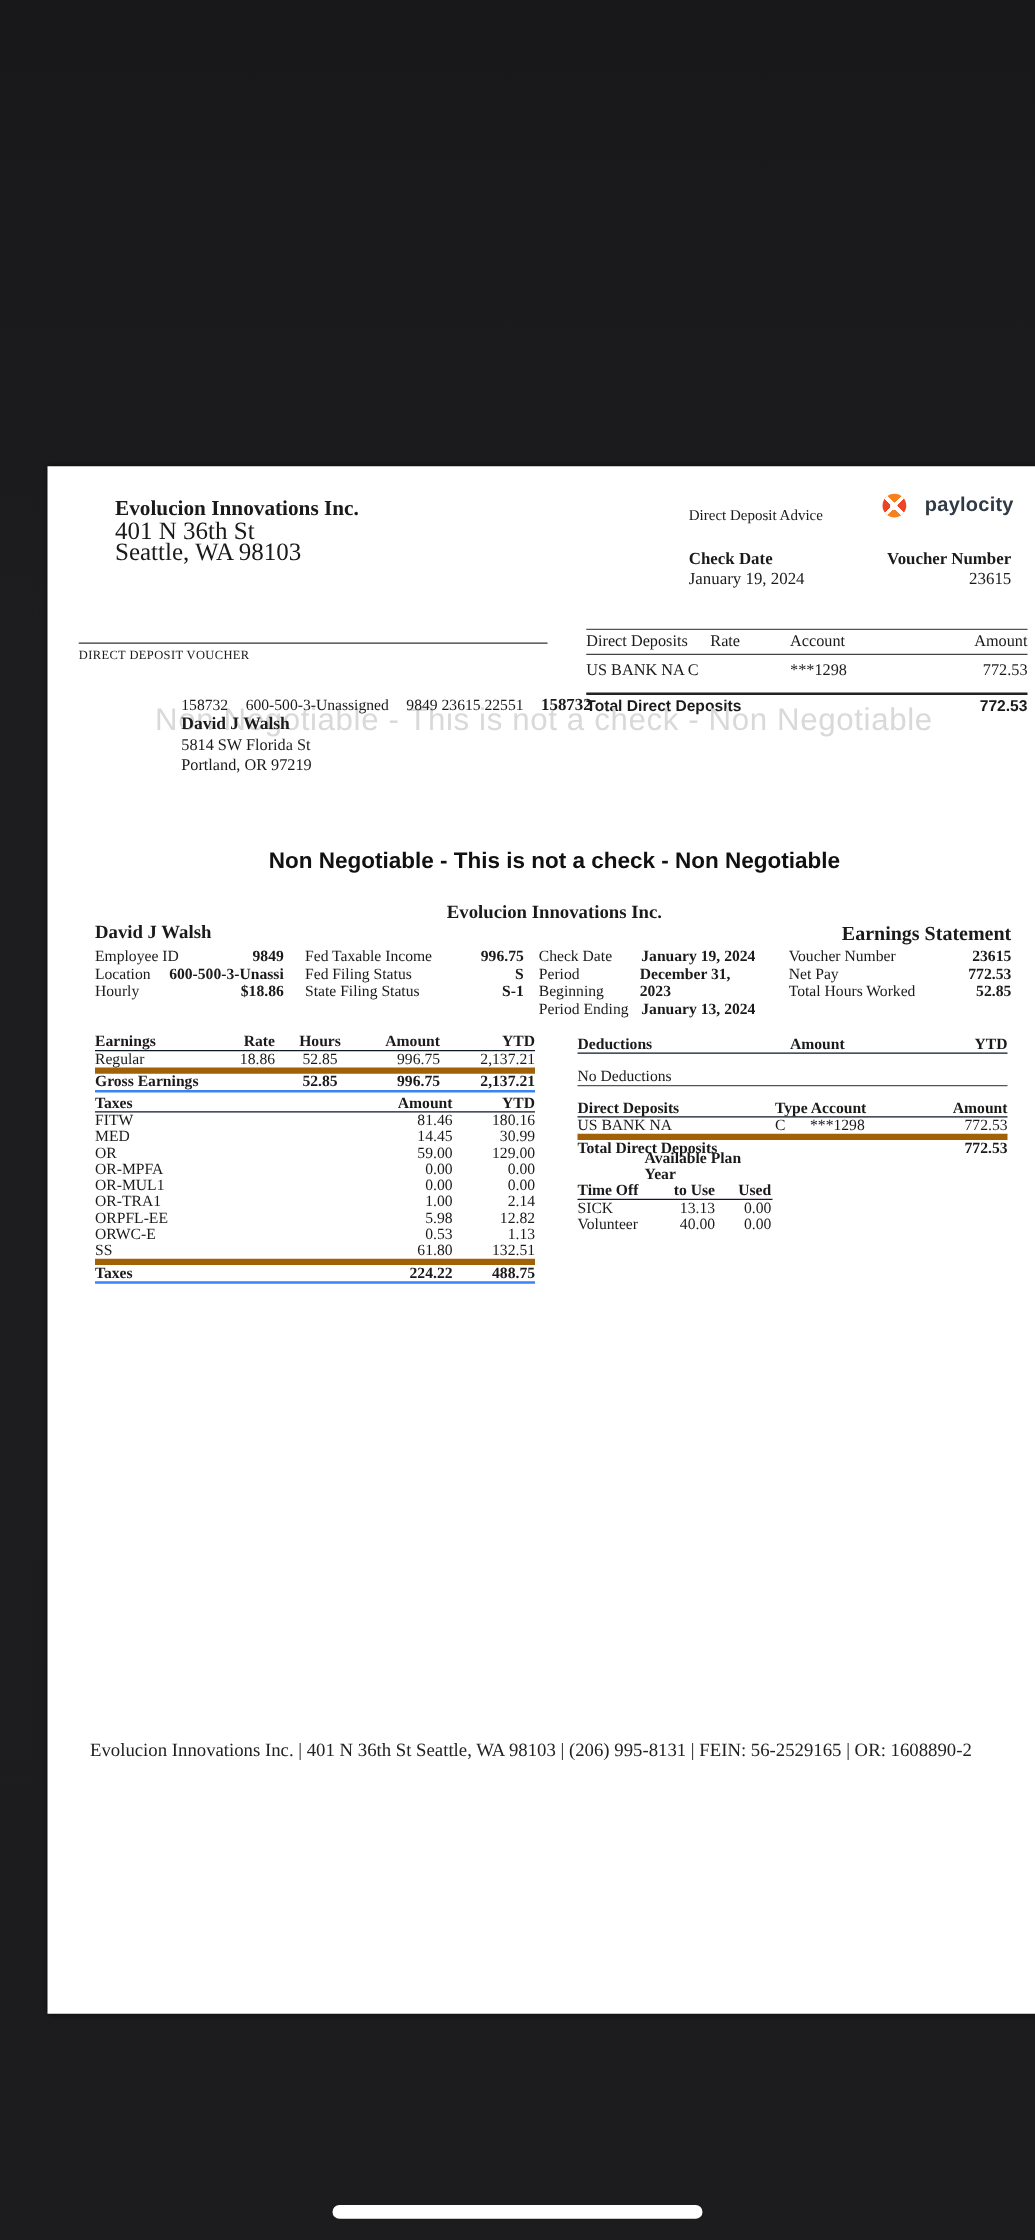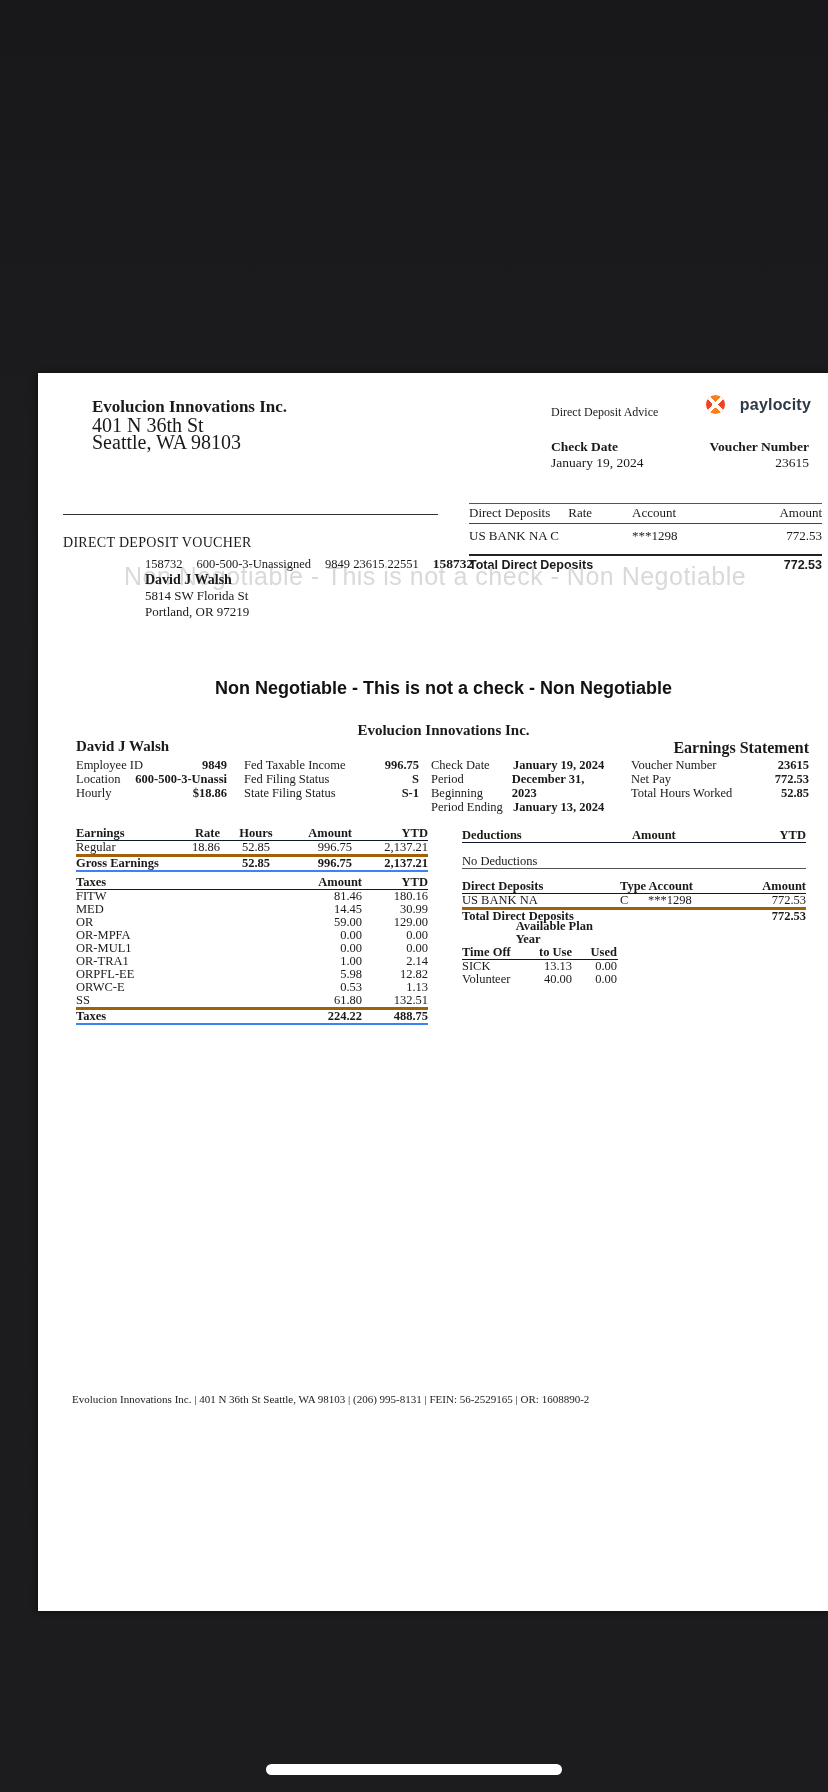--- a/index.html
+++ b/index.html
@@ -48,21 +48,21 @@
   .top-table { left:431px; top:130px; width:353px; font-size:13px; }
   .top-table .hdr { border-top:1px solid #555; border-bottom:1px solid #444; display:flex; padding:1px 0 2px; }
   .top-table .row { display:flex; padding:4px 0 10px; border-bottom:2px solid #222; }
   .top-table .tot { display:flex; padding:2px 0 2px; font-family:"Liberation Sans",sans-serif; font-weight:bold; font-size:12.5px; }
   .c-name { flex:1; text-align:left; }
   .c-acct { width:110px; text-align:left; }
   .c-amt  { width:80px; text-align:right; }
   .gap18 { display:inline-block; width:18px; }
 
   .hr-left { left:25px; top:141px; width:375px; border-top:1.5px solid #333; }
-  .voucher-title { left:25px; top:162px; font-size:14px; letter-spacing:.3px; }
+  .voucher-title { left:25px; top:146px; font-size:10px; letter-spacing:.3px; }
 
   .watermark {
     left:86px; top:189px; font-family:"Liberation Sans",sans-serif;
     font-size:25px; color:#d9d9db; white-space:nowrap; z-index:1; letter-spacing:.5px;
   }
   .addr-block { left:107px; top:183px; z-index:2; font-size:13px; line-height:16px; }
   .nums-row { font-size:12.5px; }
   .nums-row .sp { display:inline-block; width:14px; }
   .nums-row .b { font-weight:bold; font-size:13.5px; }
   .emp-name { font-weight:bold; font-size:14px; }
@@ -79,39 +79,39 @@
   .dcol { top:385px; font-size:12.5px; line-height:14px; }
   .dcol .r { display:flex; justify-content:space-between; }
   .dcol .v { font-weight:bold; }
   .dcol3 .r { justify-content:flex-start; }
   .dcol3 .l { width:82px; }
 
   
   .stable { font-size:12.5px; line-height:13px; }
   .stable .h { display:flex; font-weight:bold; border-bottom:1px solid #0f172a; }
   .stable .r { display:flex; }
-  .stable .u { border-bottom:3px solid #a16207; }
+  .stable .u { border-bottom:5px solid #a16207; }
   .stable .t { display:flex; font-weight:bold; border-bottom:2px solid #3b82f6; }
   .e1{width:100px;} .e2{width:44px;text-align:right;} .e3{width:72px;text-align:center;}
   .e4{width:60px;text-align:right;} .e5{flex:1;text-align:right;}
   .x1{flex:1;} .x2{width:100px;text-align:right;} .x3{width:66px;text-align:right;}
   .d1{flex:1;} .d2{width:108px;text-align:left;} .d3{width:66px;text-align:right;}
   .dd1{flex:1;} .ddt{width:28px;} .dda{width:92px;} .dd3{width:66px;text-align:right;}
   .to1{width:58px;} .to2{width:52px;text-align:right;} .to3{width:45px;text-align:right;}
 
   .earnings-table { left:38px; top:454px; width:352px; }
   .taxes-table    { left:38px; top:503px; width:352px; }
   .deductions-table { left:424px; top:456px; width:344px; }
   .deductions-table .empty { border-bottom:1px solid #555; margin-top:12px; width:100%; }
   .stmtdep-table  { left:424px; top:507px; width:344px; }
   .timeoff-table  { left:424px; top:547px; width:156px; }
   .timeoff-span   { display:flex; font-weight:bold; }
   .timeoff-span .sp1 { width:55px; }
 
-  .footer { left:34px; top:1020px; font-size:11px; color:#222; }
+  .footer { left:34px; top:1020px; font-size:15px; color:#222; }
 
   .home-indicator {
     position:absolute; left:266px; top:1764px; width:296px; height:11px;
     background:#ffffff; border-radius:6px;
   }
 </style>
 </head>
 <body>
 
 <div class="document">

